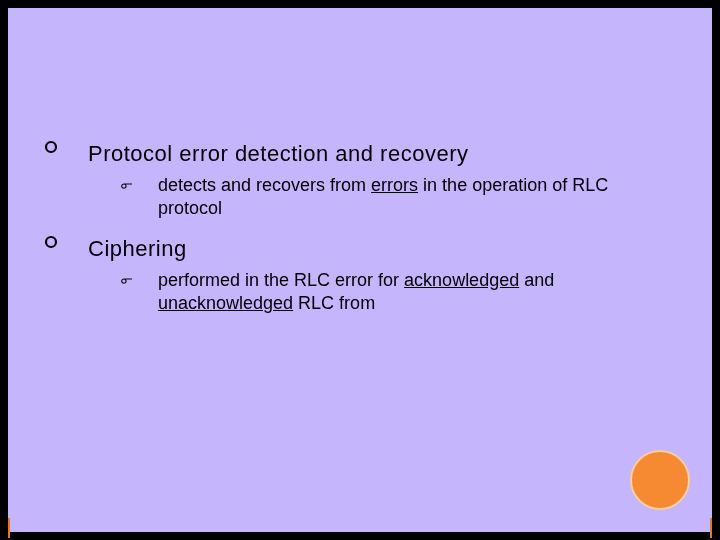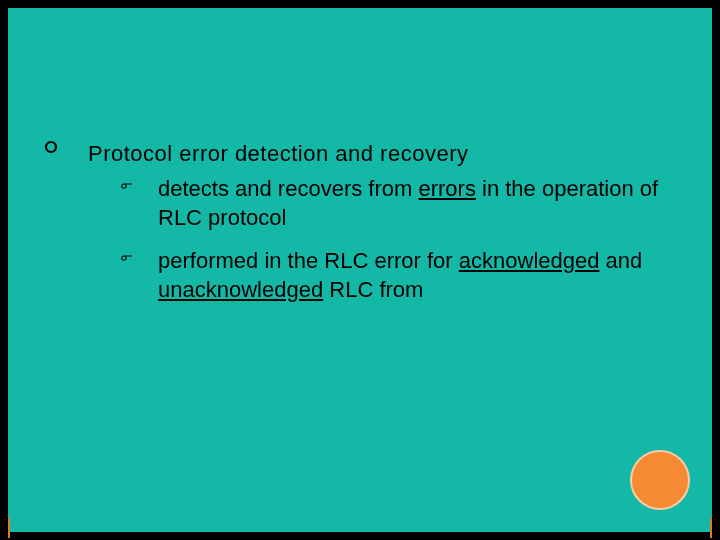--- a/index.html
+++ b/index.html
@@ -10,21 +10,21 @@
     background: #000;
     font-family: Arial, "Helvetica Neue", Helvetica, sans-serif;
     overflow: hidden;
   }
   .slide {
     position: relative;
     box-sizing: border-box;
     margin: 8px;
     width: 704px;
     height: 524px;
-    background: #14b8a6;
+    background: #c4b5fd;
   }
   .content {
     position: absolute;
     top: 132px;
     left: 34px;
     right: 40px;
   }
   .lvl1 {
     display: flex;
     align-items: flex-start;
@@ -47,21 +47,21 @@
     align-items: flex-start;
     margin: 4px 0 14px 78px;
   }
   .lvl2 .bullet {
     flex: 0 0 38px;
     font-size: 18px;
     color: #000;
     line-height: 1.3;
   }
   .lvl2 .text {
-    font-size: 22px;
+    font-size: 18px;
     color: #000;
     line-height: 1.32;
     max-width: 520px;
   }
   .underline { text-decoration: underline; }
   .corner-circle {
     position: absolute;
     right: 22px;
     bottom: 22px;
     width: 56px;
@@ -96,20 +96,28 @@
       <span class="text">Protocol error detection and recovery</span>
     </div>
 
     <div class="lvl2">
       <span class="bullet">൳</span>
       <span class="text">
         <span>detects and recovers from </span><span class="underline">errors</span><span> in the operation of RLC protocol</span>
       </span>
     </div>
 
+    <div class="lvl1">
+      <span class="bullet">
+        <svg width="14" height="14" viewBox="0 0 14 14">
+            <circle cx="7" cy="7" r="5" fill="none" stroke="#000" stroke-width="2.2"></circle>
+          </svg>
+      </span>
+      <span class="text">Ciphering</span>
+    </div>
 
     <div class="lvl2">
       <span class="bullet">൳</span>
       <span class="text">
         <span>performed in the RLC error for </span><span class="underline">acknowledged</span><span> and </span><span class="underline">unacknowledged</span><span> RLC from</span>
       </span>
     </div>
 
   </div>
 

